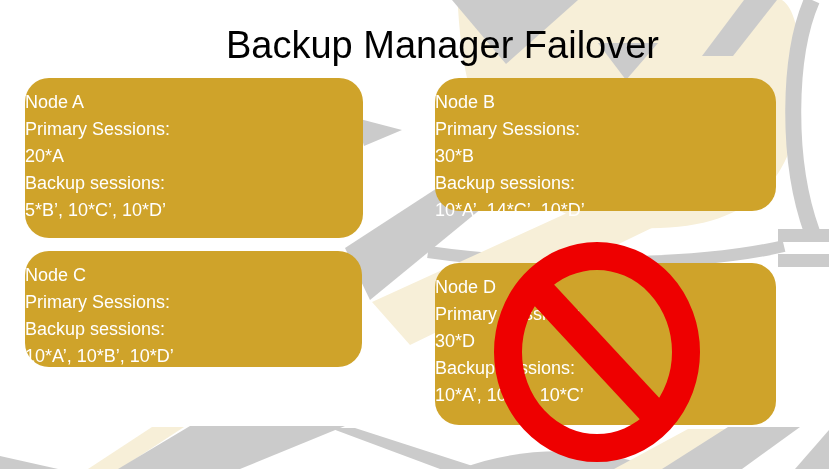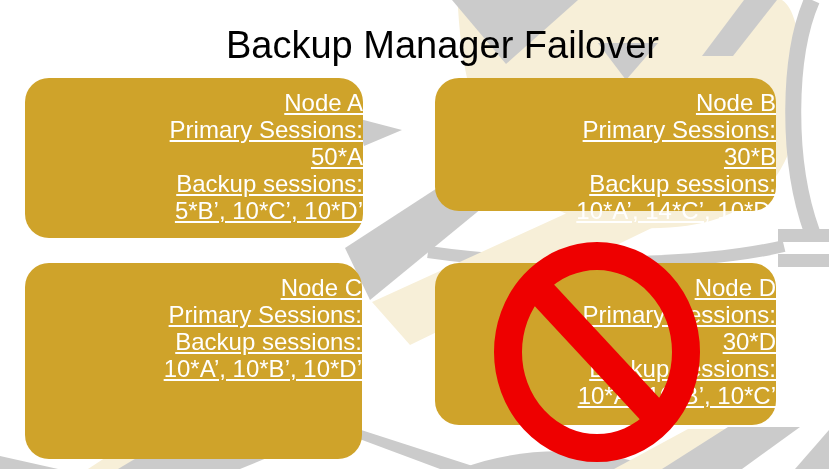--- a/index.html
+++ b/index.html
@@ -20,31 +20,30 @@
     font-size:38px;
     font-weight:400;
     color:#000000;
     letter-spacing:0px;
   }
   .node-box{
     position:absolute;
     border-radius:24px;
     background:#CFA32A;
     color:#ffffff;
-    text-align:right;
-    font-size:24px;
+    text-align:left;
+    font-size:18px;
     line-height:27px;
     padding-top:11px;
     box-sizing:border-box;
-    text-decoration:underline;
   }
   .node-box div{white-space:nowrap;}
   #node-a{left:25px;top:78px;width:338px;height:160px;}
   #node-b{left:435px;top:78px;width:341px;height:133px;}
-  #node-c{left:25px;top:263px;width:337px;height:196px;}
+  #node-c{left:25px;top:251px;width:337px;height:116px;}
   #node-d{left:435px;top:263px;width:341px;height:162px;}
   .no-sign{
     position:absolute;left:492px;top:240px;width:210px;height:224px;
   }
 </style>
 </head>
 <body>
 
 <div class="canvas">
 
@@ -77,21 +76,21 @@
     <polygon points="614,469 688,429 742,429 670,469" fill="#F7EFD8"></polygon>
     <polygon points="662,469 728,427 800,427 742,469" fill="#CBCBCB"></polygon>
     <polygon points="795,469 829,430 829,469" fill="#CBCBCB"></polygon>
   </svg>
 
   <h1 class="slide-title">Backup Manager Failover</h1>
 
   <div class="node-box" id="node-a">
     <div>Node A</div>
     <div>Primary Sessions:</div>
-    <div>50*A</div>
+    <div>20*A</div>
     <div>Backup sessions:</div>
     <div>5*B’, 10*C’, 10*D’</div>
   </div>
 
   <div class="node-box" id="node-b">
     <div>Node B</div>
     <div>Primary Sessions:</div>
     <div>30*B</div>
     <div>Backup sessions:</div>
     <div>10*A’, 14*C’, 10*D’</div>

